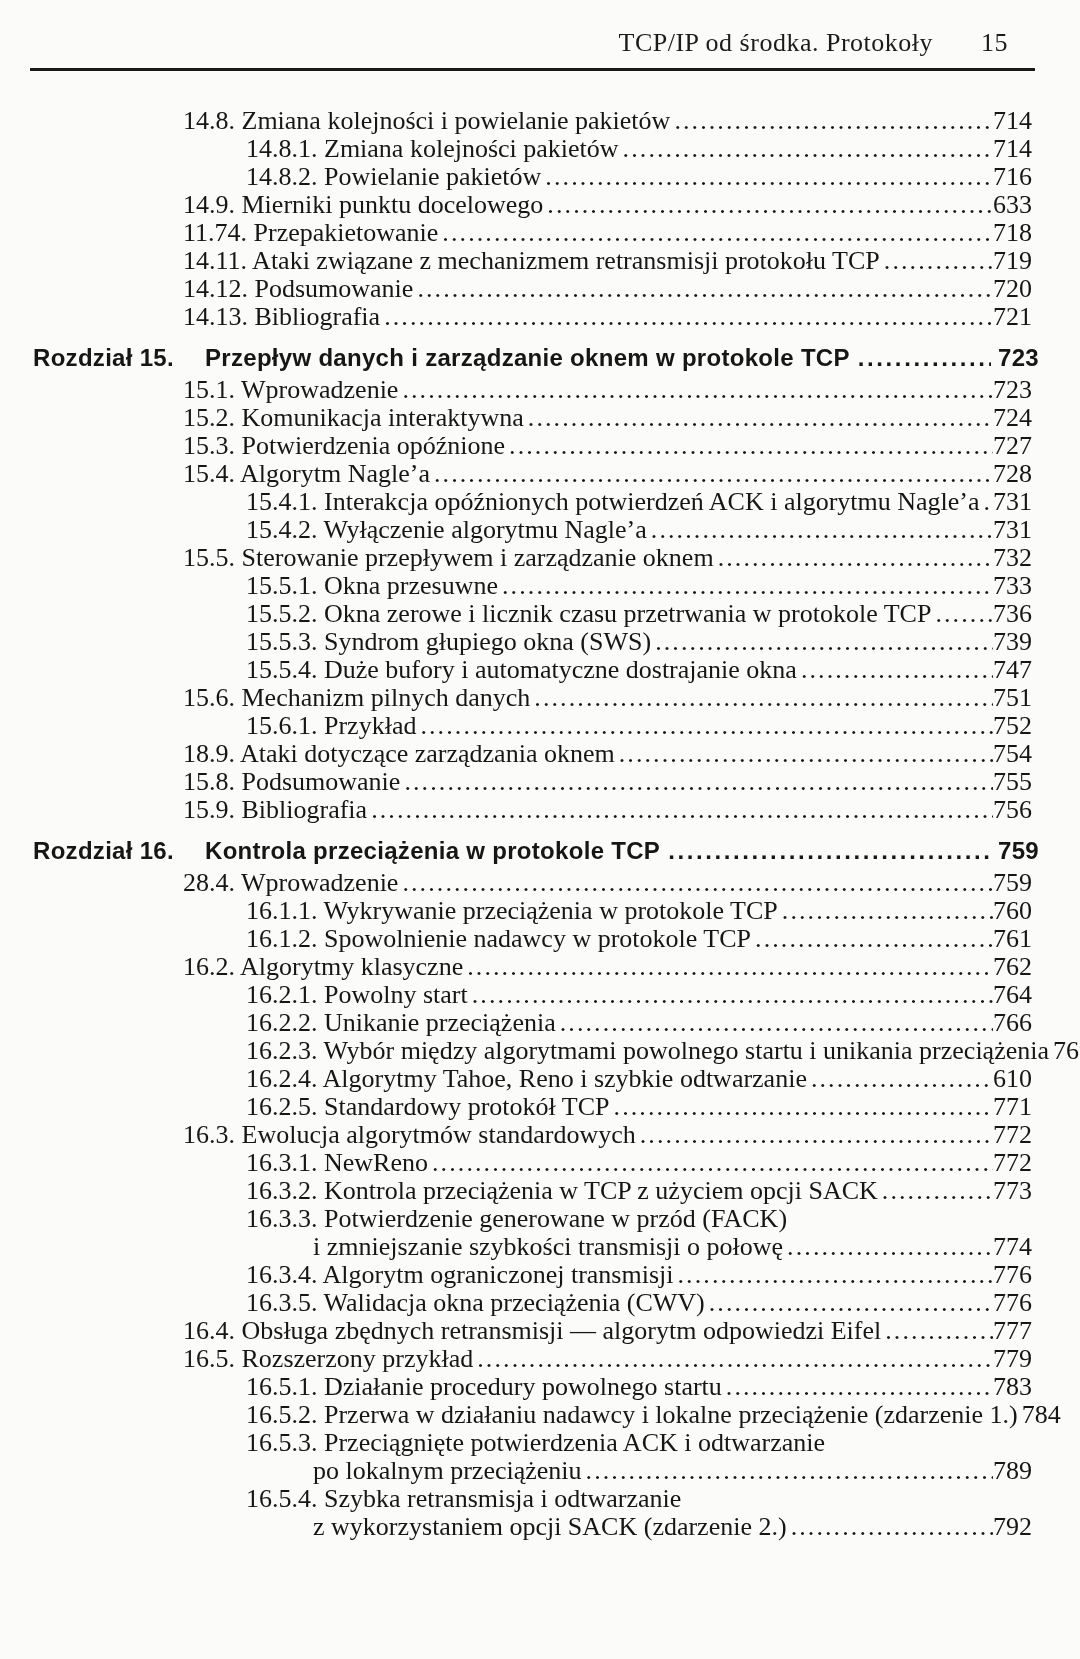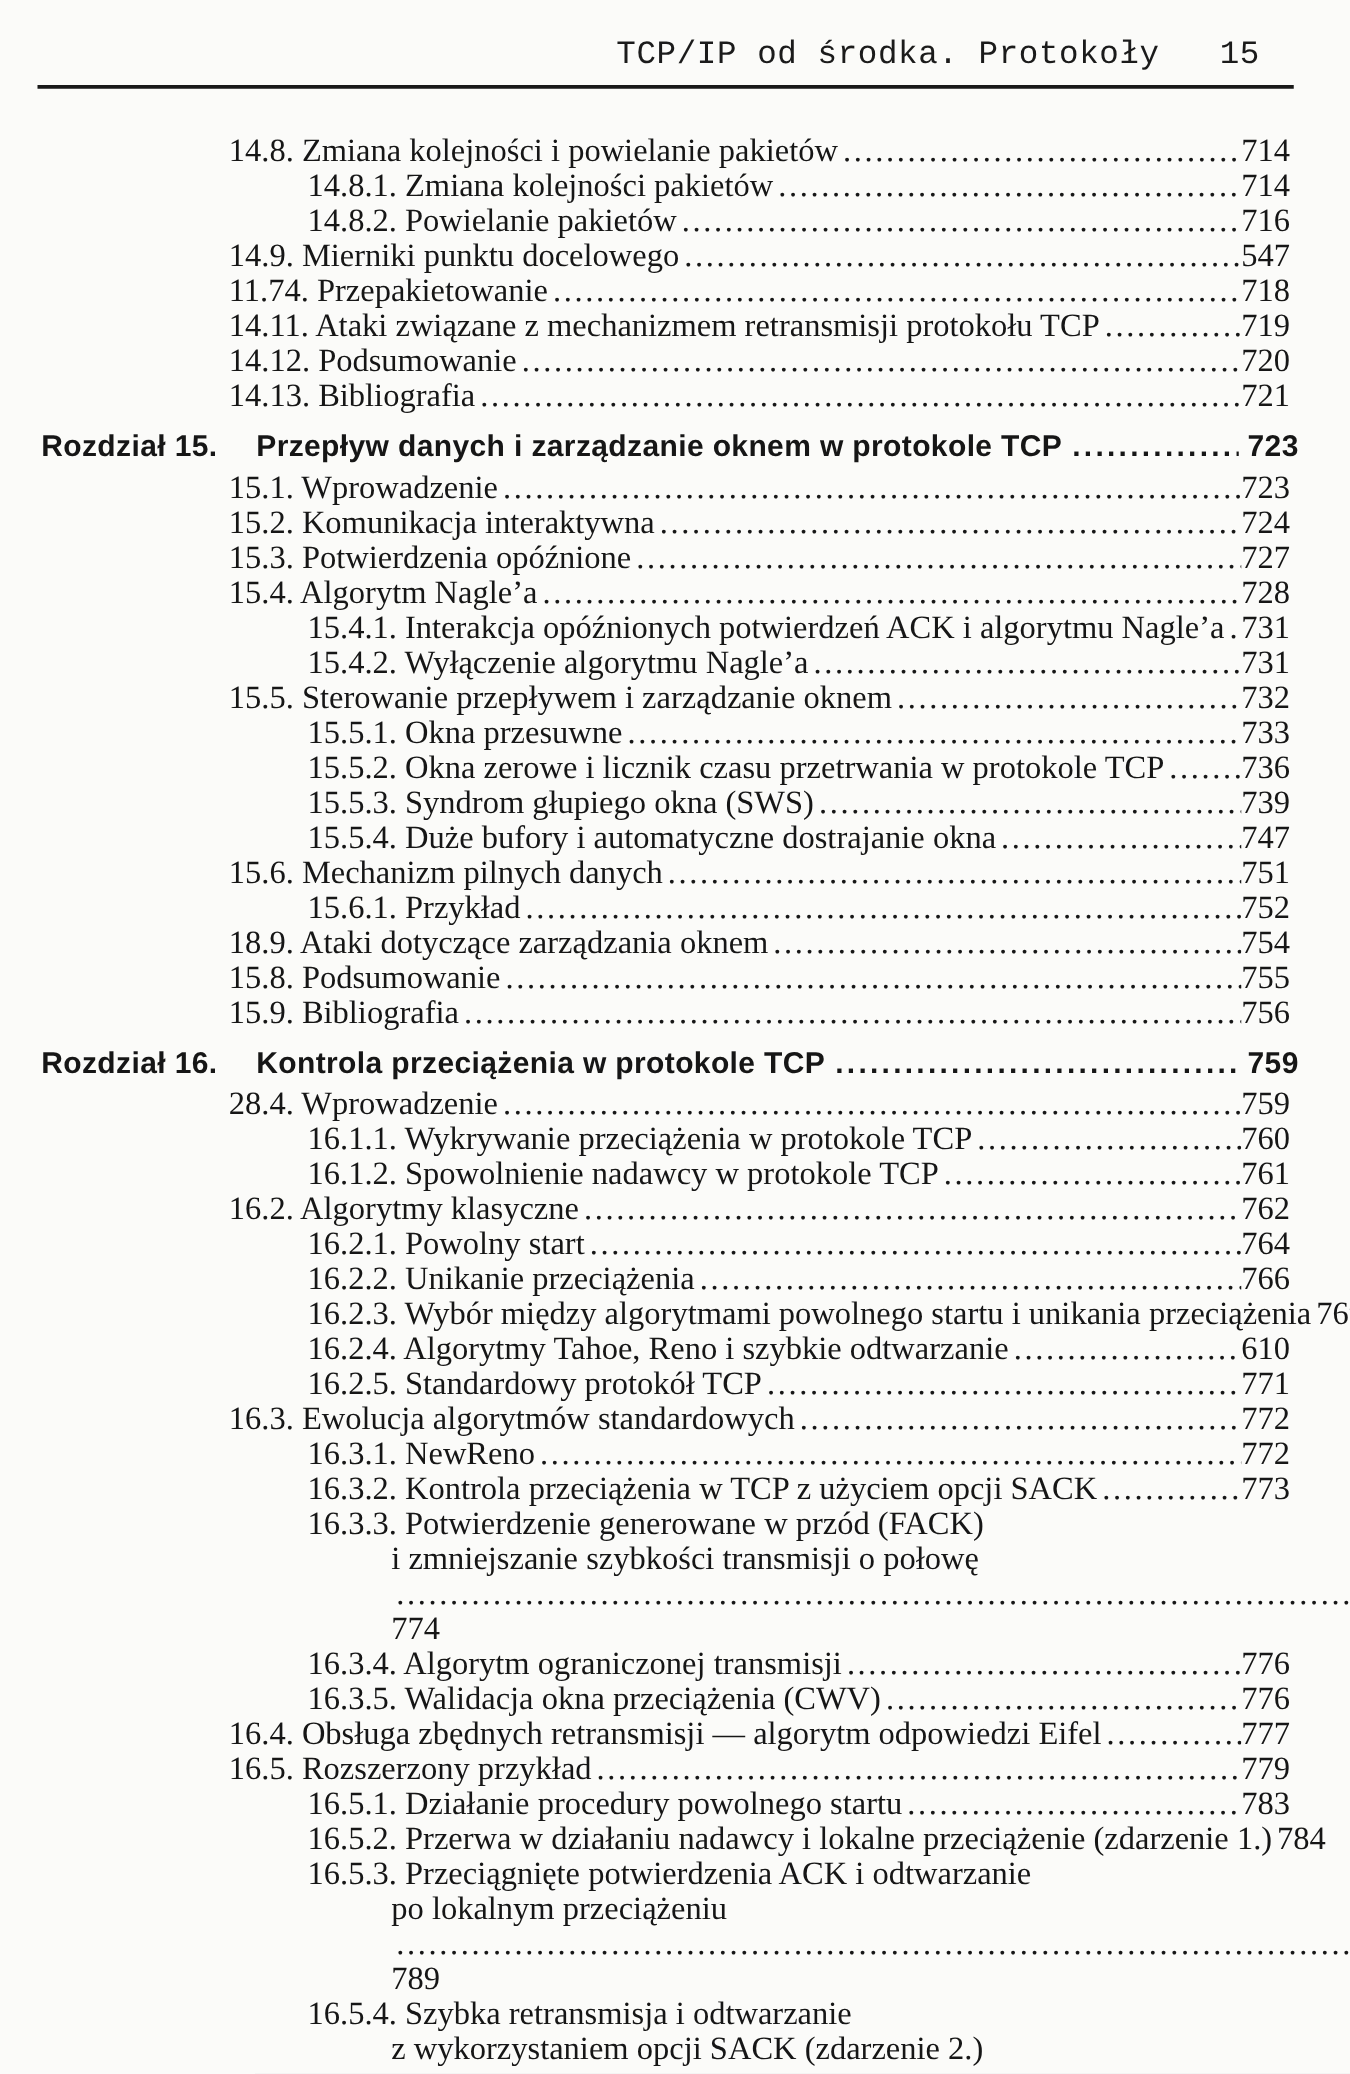--- a/index.html
+++ b/index.html
@@ -19,21 +19,21 @@
   }
   
   .page-header{
     position:absolute;
     top:28px;
     left:30px;
     right:72px;
     display:flex;
     justify-content:flex-end;
     align-items:baseline;
-    font-family:Liberation Mono, monospace;
+    font-family:Liberation Serif, serif;
     font-size:26px;
     letter-spacing:0.5px;
     color:#1b1b1b;
     text-align:right;
   }
   .page-header .running-title{white-space:nowrap;}
   .page-header .page-number{margin-left:48px;}
   .header-rule{
     position:absolute;
     top:68px;
@@ -52,21 +52,21 @@
   .row{
     display:flex;
     align-items:baseline;
     font-size:26px;
     line-height:28px;
     white-space:nowrap;
   }
   .row .entry-label{flex:0 0 auto;}
   .lvl1{padding-left:150px;}
   .lvl2{padding-left:213px;}
-  .lvl3{padding-left:280px;flex-direction:column;}
+  .lvl3{padding-left:280px;}
   .leader{
     flex:1 1 auto;
     min-width:0;
     overflow:hidden;
     white-space:nowrap;
     padding-left:4px;
     letter-spacing:2.1px;
   }
   .pagenum{flex:0 0 auto;}
   
@@ -106,21 +106,21 @@
         <span class="pagenum">714</span>
       </div>
       <div class="row lvl2">
         <span class="entry-label">14.8.2. Powielanie pakietów</span>
         <span class="leader">....................................................................................................................................................................................................................................................................</span>
         <span class="pagenum">716</span>
       </div>
       <div class="row lvl1">
         <span class="entry-label">14.9. Mierniki punktu docelowego</span>
         <span class="leader">....................................................................................................................................................................................................................................................................</span>
-        <span class="pagenum">547</span>
+        <span class="pagenum">633</span>
       </div>
       <div class="row lvl1">
         <span class="entry-label">11.74. Przepakietowanie</span>
         <span class="leader">....................................................................................................................................................................................................................................................................</span>
         <span class="pagenum">718</span>
       </div>
       <div class="row lvl1">
         <span class="entry-label">14.11. Ataki związane z mechanizmem retransmisji protokołu TCP</span>
         <span class="leader">....................................................................................................................................................................................................................................................................</span>
         <span class="pagenum">719</span>

